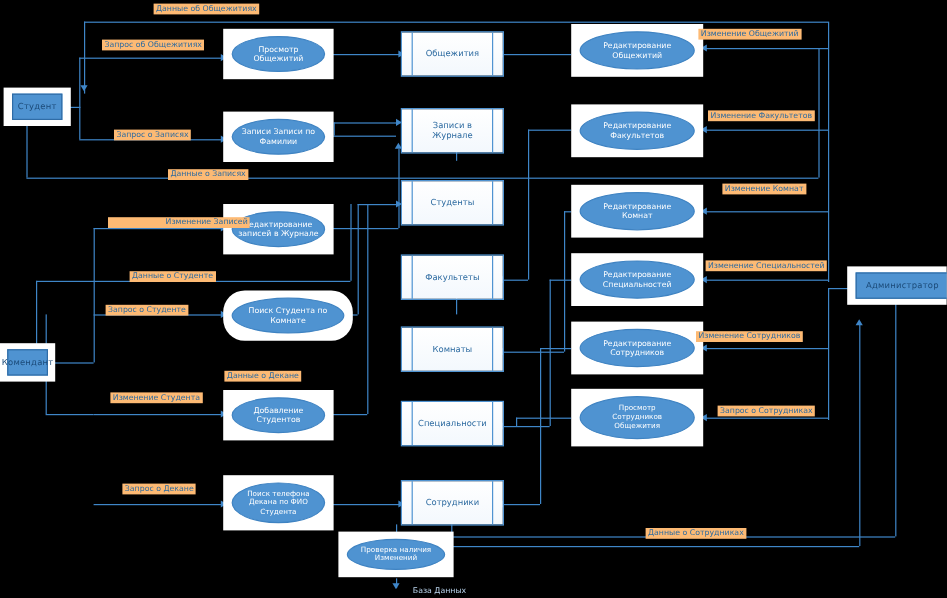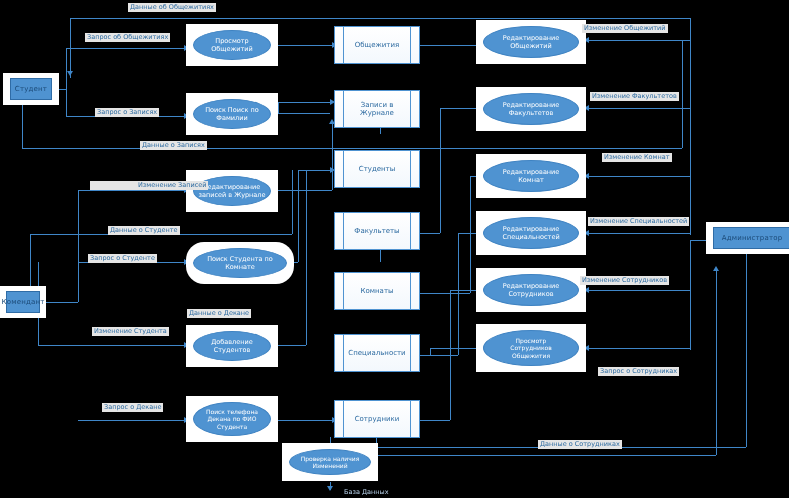--- a/index.html
+++ b/index.html
@@ -64,21 +64,21 @@
   .store::before,.store::after{
     content:"";position:absolute;top:0;bottom:0;width:0;
     border-left:1px solid #4f93d1;
   }
   .store::before{left:8px;}
   .store::after{right:8px;}
 
   
   .flabel{
     position:absolute;
-    background:#e5e5e5;
+    background:#fdba74;
     color:#2c6aa0;
     font-size:6.5px;
     line-height:1;
     padding:1px 2px;
     white-space:nowrap;
     text-align:right;
   }
   .plain{
     position:absolute;
     color:#bcd6ef;
@@ -234,21 +234,21 @@
   <div class="node entity" style="left:706px;top:222px;width:92px;height:32px;">
     <div class="body">Администратор</div>
   </div>
 
   <div class="node process" style="left:186px;top:24px;width:92px;height:42px;">
     <div class="body" style="white-space:pre-line">Просмотр
 Общежитий</div>
   </div>
 
   <div class="node process" style="left:186px;top:93px;width:92px;height:42px;">
-    <div class="body" style="white-space:pre-line">Поиск Поиск по
+    <div class="body" style="white-space:pre-line">Записи Записи по
 Фамилии</div>
   </div>
 
   <div class="node process" style="left:186px;top:170px;width:92px;height:42px;">
     <div class="body" style="white-space:pre-line">Редактирование
 записей в Журнале</div>
   </div>
 
   <div class="node process" style="left:186px;top:242px;width:108px;height:42px;border-radius:18px;">
     <div class="body" style="white-space:pre-line">Поиск Студента по
@@ -340,18 +340,18 @@
   <div class="flabel" style="left:88px;top:254px;">Запрос о Студенте</div>
   <div class="flabel" style="left:187px;top:309px;">Данные о Декане</div>
   <div class="flabel" style="left:92px;top:327px;">Изменение Студента</div>
   <div class="flabel" style="left:102px;top:403px;">Запрос о Декане</div>
 
   <div class="flabel" style="left:582px;top:24px;">Изменение Общежитий</div>
   <div class="flabel" style="left:590px;top:92px;">Изменение Факультетов</div>
   <div class="flabel" style="left:602px;top:153px;">Изменение Комнат</div>
   <div class="flabel" style="left:588px;top:217px;">Изменение Специальностей</div>
   <div class="flabel" style="left:580px;top:276px;">Изменение Сотрудников</div>
-  <div class="flabel" style="left:598px;top:338px;margin-top:29px;">Запрос о Сотрудниках</div>
+  <div class="flabel" style="left:598px;top:338px;">Запрос о Сотрудниках</div>
   <div class="flabel" style="left:538px;top:440px;">Данные о Сотрудниках</div>
 
   <div class="plain" style="left:296px;top:488px;padding-left:48px;">База Данных</div>
 
 </div>
 
 </body></html>

